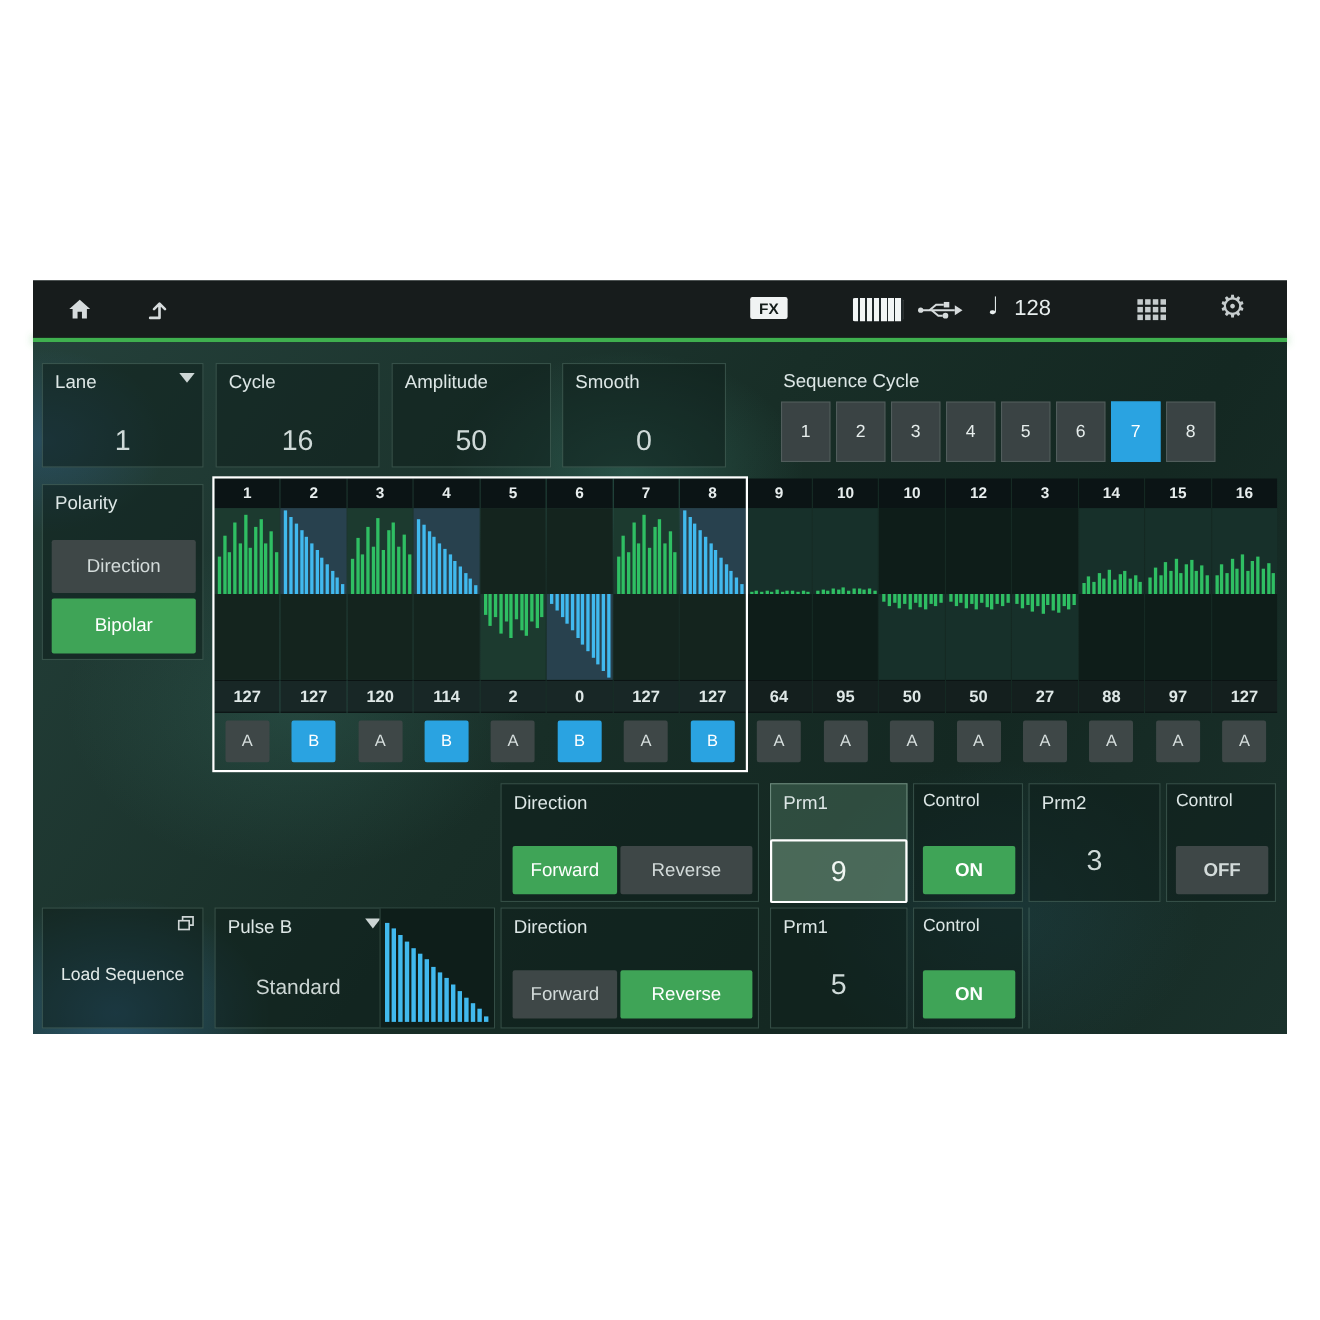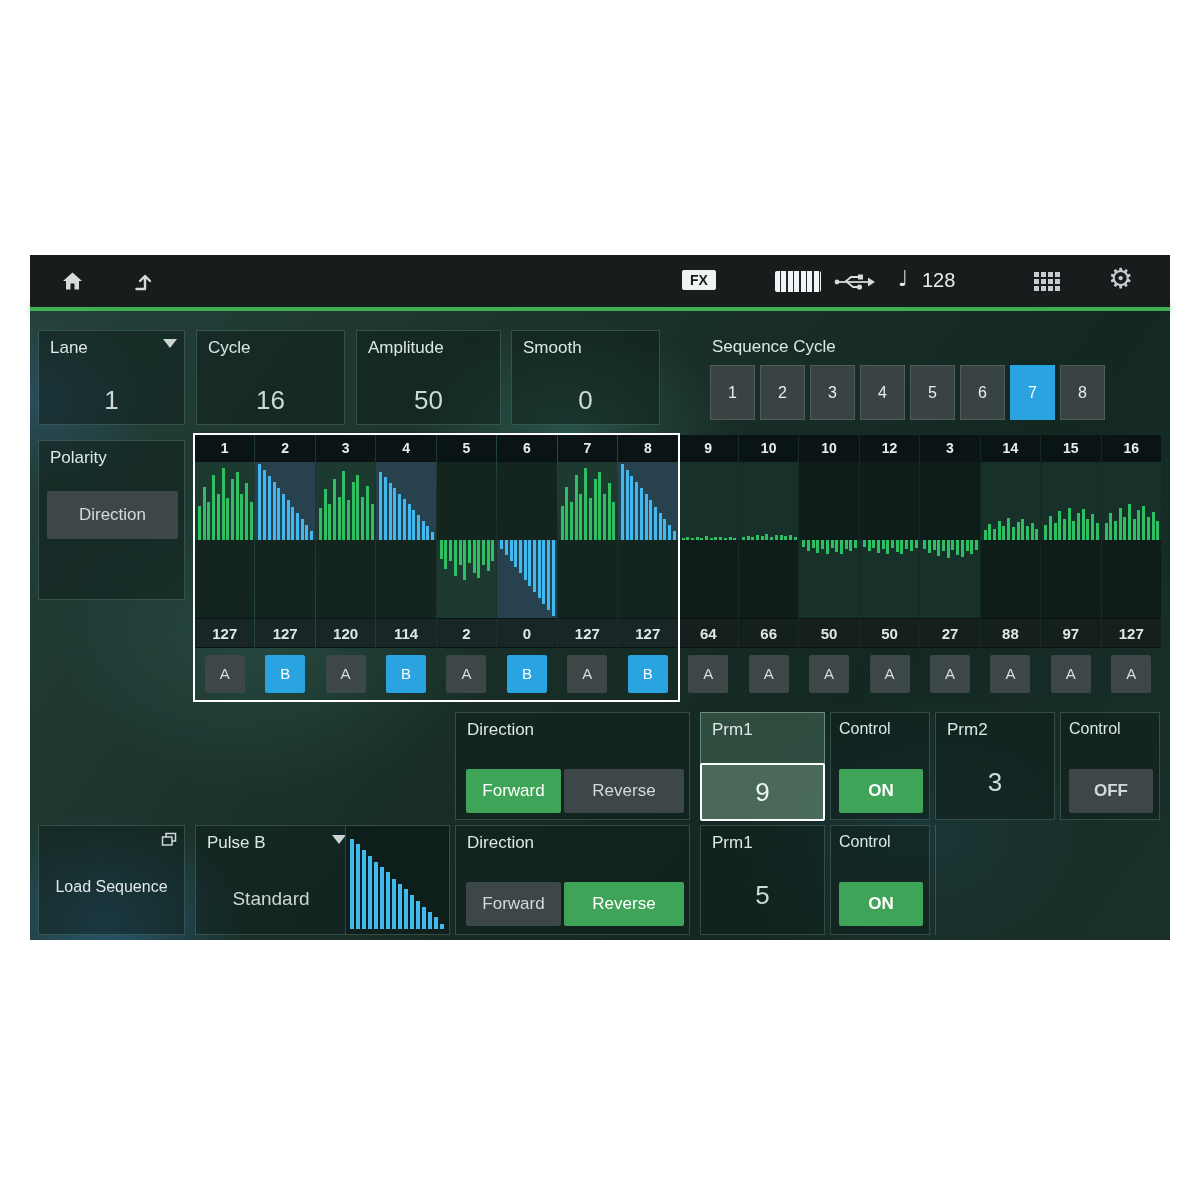--- a/index.html
+++ b/index.html
@@ -193,20 +193,21 @@
           <div class="seqbtn">4</div>
           <div class="seqbtn">5</div>
           <div class="seqbtn">6</div>
           <div class="seqbtn on">7</div>
           <div class="seqbtn">8</div>
         </div>
 
       <div class="panel" id="p-polarity">
         <span class="plabel">Polarity</span>
         <div class="polbtn btn-dark" id="btn-unipolar">Direction</div>
+        <div class="polbtn btn-green" id="btn-bipolar">Bipolar</div>
       </div>
 
       <div id="step-grid">
           <div class="col sel">
             <div class="num">1</div>
             <div class="bars">
               <div class="half top act a">
                 <i class="bar a" style="left: 3px; height: 34.2px;"></i>
                 <i class="bar a" style="left: 7.7px; height: 53.2px;"></i>
                 <i class="bar a" style="left: 12.4px; height: 38px;"></i>
@@ -431,21 +432,21 @@
                 <i class="bar a" style="left: 26.5px; height: 5.776px;"></i>
                 <i class="bar a" style="left: 31.2px; height: 3.344px;"></i>
                 <i class="bar a" style="left: 35.9px; height: 4.864px;"></i>
                 <i class="bar a" style="left: 40.6px; height: 5.472px;"></i>
                 <i class="bar a" style="left: 45.3px; height: 3.648px;"></i>
                 <i class="bar a" style="left: 50px; height: 4.56px;"></i>
                 <i class="bar a" style="left: 54.7px; height: 3.04px;"></i>
               </div>
               <div class="half bot inact"></div>
             </div>
-            <div class="val">66</div>
+            <div class="val">95</div>
             <div class="ab">
               <div class="abbtn">A</div>
             </div>
           </div>
           <div class="col">
             <div class="num">10</div>
             <div class="bars">
               <div class="half top inact"></div>
               <div class="half bot act a">
                 <i class="bar a" style="left: 3px; height: 6.84px;"></i>

